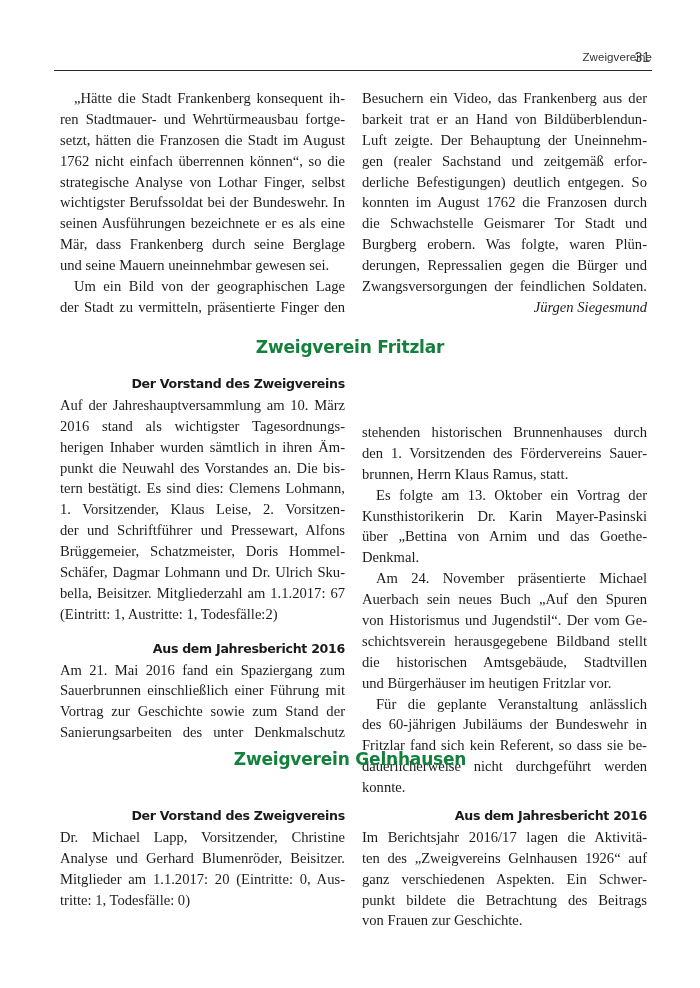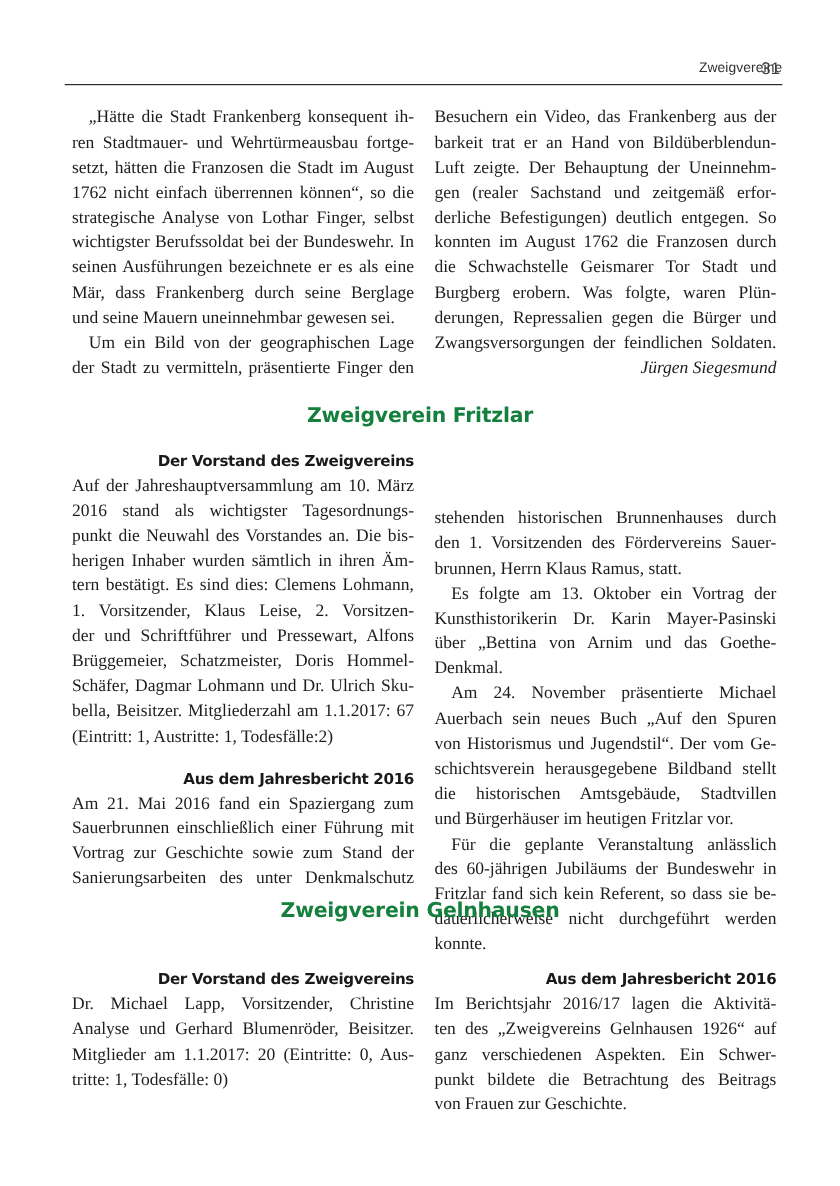--- a/index.html
+++ b/index.html
@@ -127,22 +127,22 @@
   <span class="line">Zwangsversorgungen der feindlichen Soldaten.</span>
   <span class="line right-align">Jürgen Siegesmund</span>
 </div>
 
 <div class="section-title" style="top:337px;">Zweigverein Fritzlar</div>
 
 <div class="col left" style="top:374px;">
   <span class="subhead">Der Vorstand des Zweigvereins</span>
   <span class="line">Auf der Jahreshauptversammlung am 10. März</span>
   <span class="line">2016 stand als wichtigster Tagesordnungs-</span>
+  <span class="line">herigen Inhaber wurden sämtlich in ihren Äm-</span>
   <span class="line">punkt die Neuwahl des Vorstandes an. Die bis-</span>
-  <span class="line">herigen Inhaber wurden sämtlich in ihren Äm-</span>
   <span class="line">tern bestätigt. Es sind dies: Clemens Lohmann,</span>
   <span class="line">1. Vorsitzender, Klaus Leise, 2. Vorsitzen-</span>
   <span class="line">der und Schriftführer und Pressewart, Alfons</span>
   <span class="line">Brüggemeier, Schatzmeister, Doris Hommel-</span>
   <span class="line">Schäfer, Dagmar Lohmann und Dr. Ulrich Sku-</span>
   <span class="line">bella, Beisitzer. Mitgliederzahl am 1.1.2017: 67</span>
   <span class="line last">(Eintritt: 1, Austritte: 1, Todesfälle:2)</span>
   <span style="display:block;height:14px;"></span>
   <span class="subhead">Aus dem Jahresbericht 2016</span>
   <span class="line">Am 21. Mai 2016 fand ein Spaziergang zum</span>

